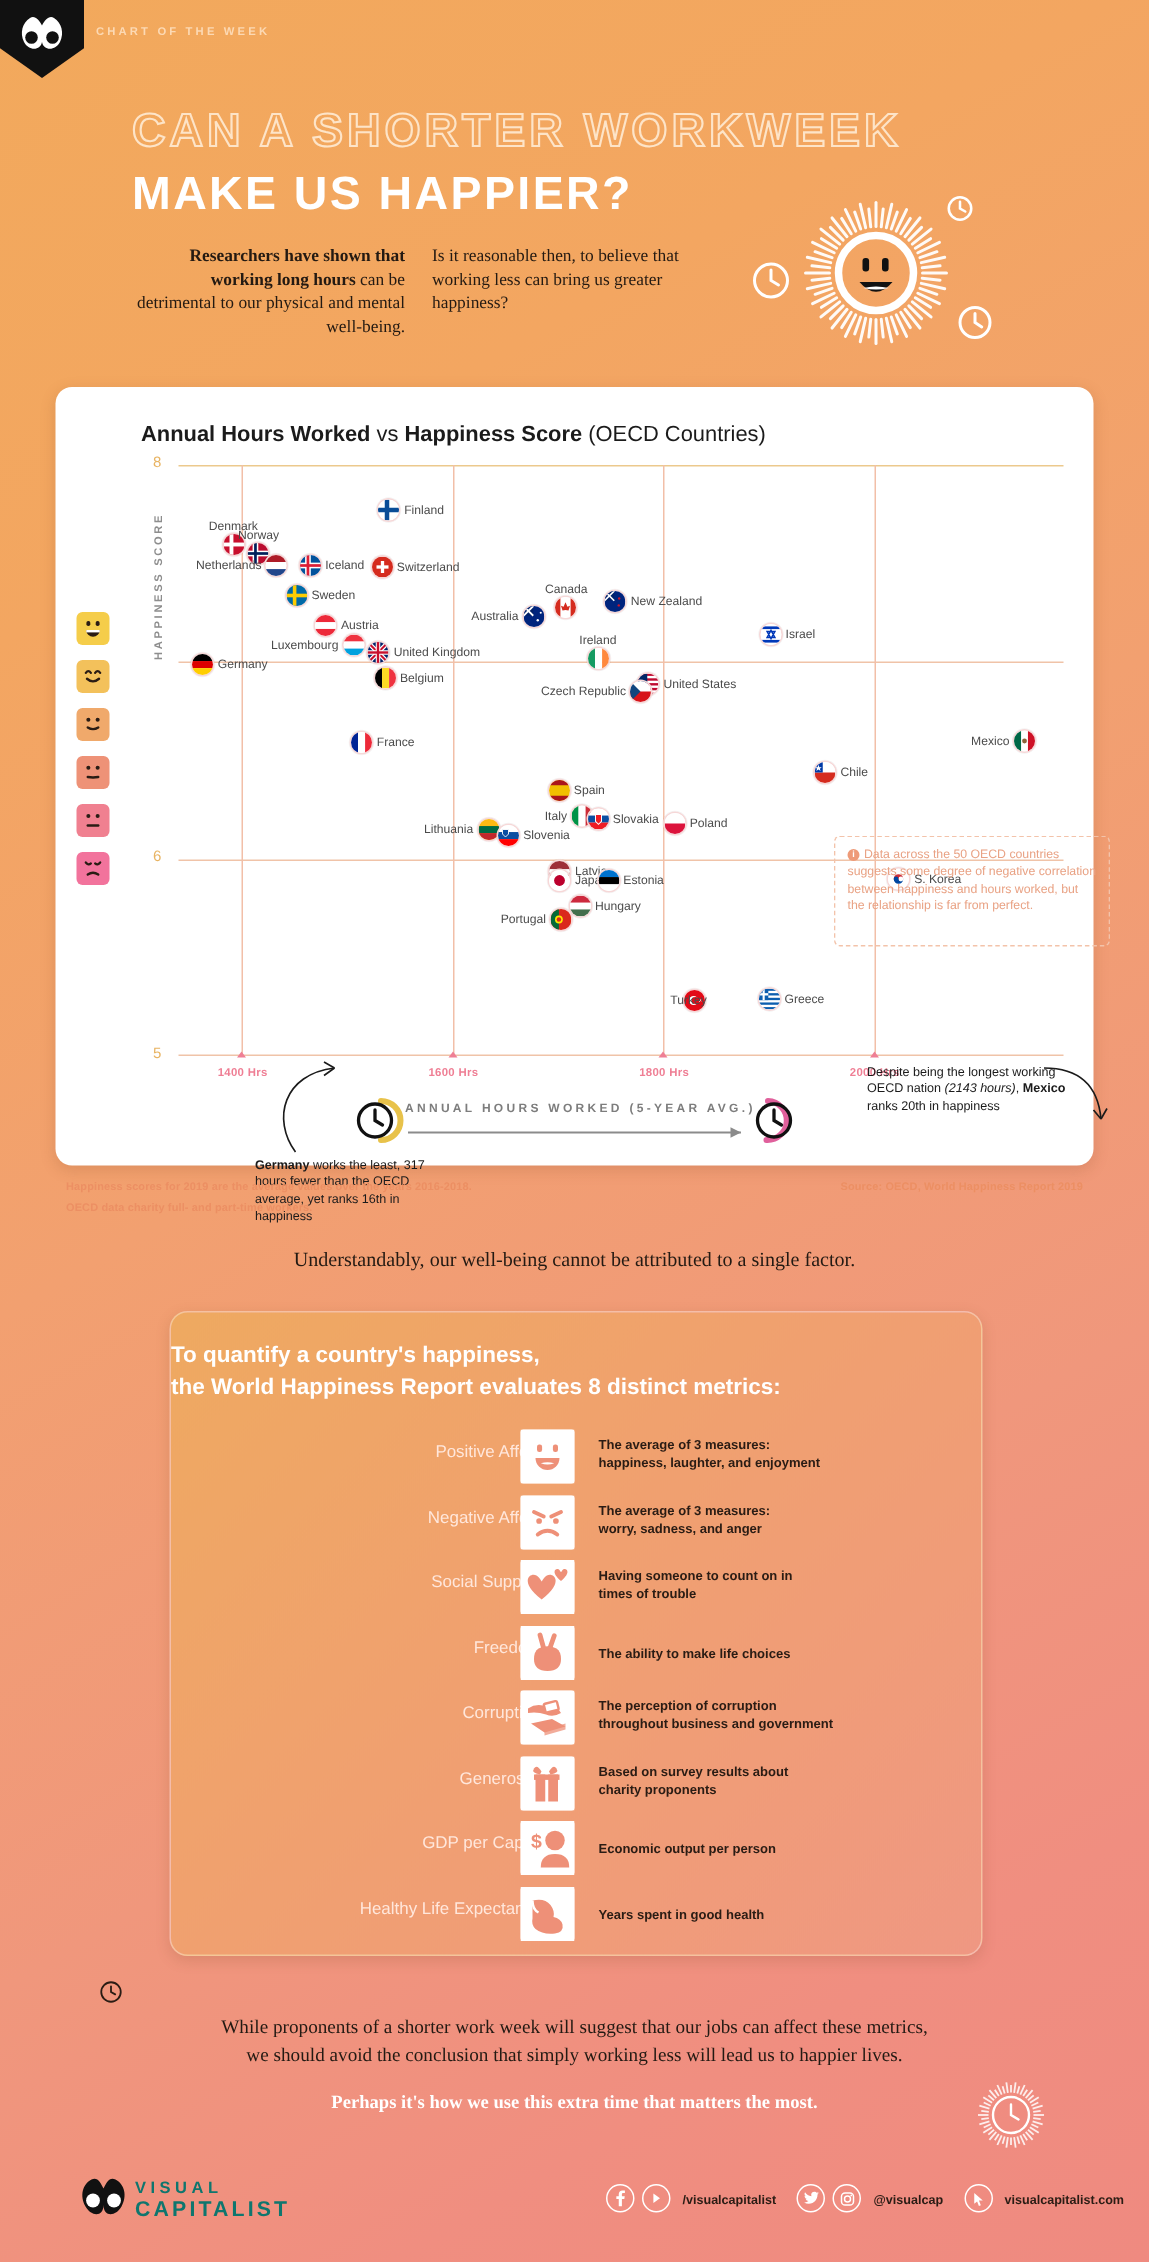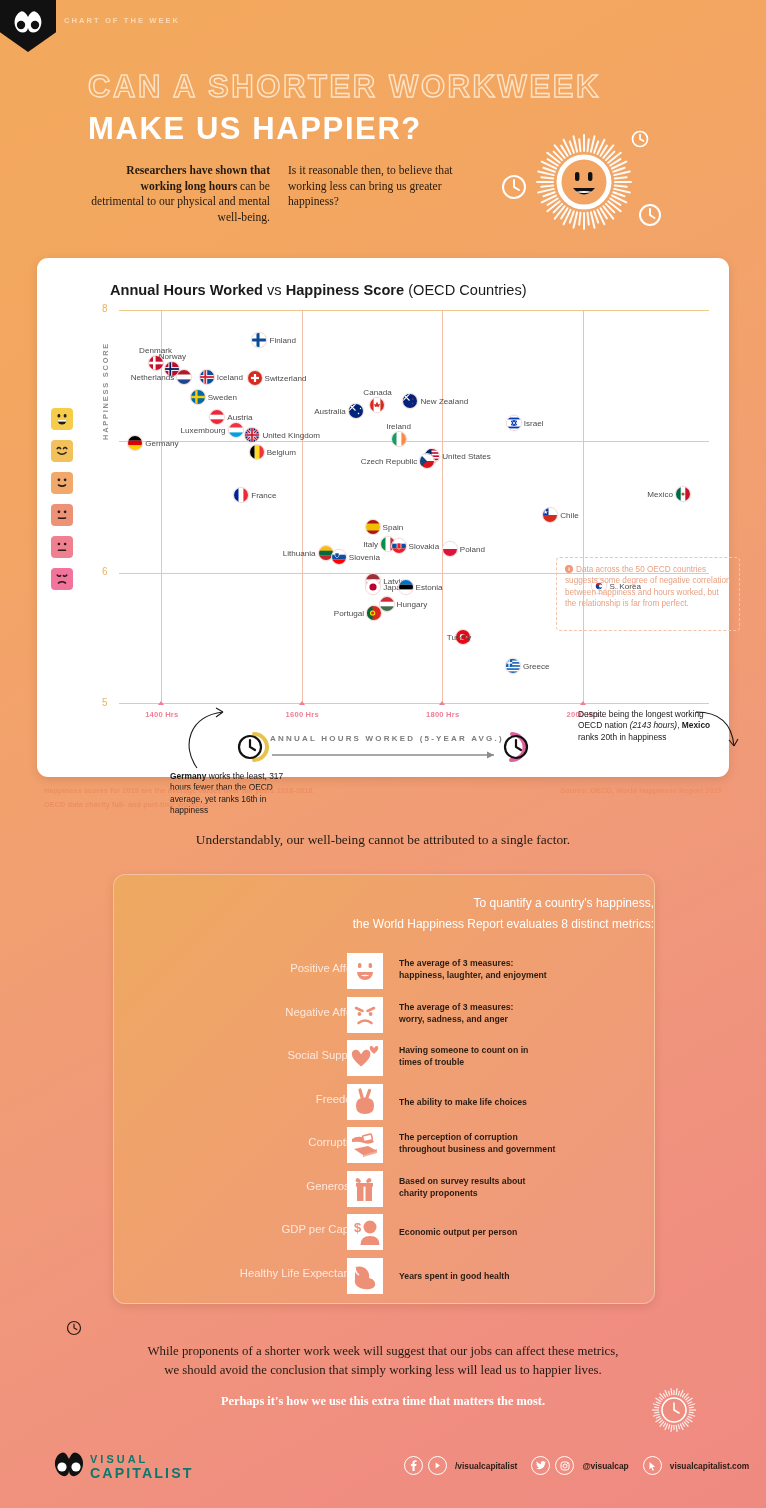--- a/index.html
+++ b/index.html
@@ -25,21 +25,21 @@
   .intro{position:absolute;top:163px;font-family:"Liberation Serif",serif;
     font-size:11.6px;line-height:15.5px;color:#241a12;}
   .intro.c1{left:90px;width:180px;text-align:right;}
   .intro.c2{left:288px;width:180px;}
   .intro b{font-weight:700;}
   
   .sunwrap{position:absolute;left:492px;top:122px;width:190px;height:120px;}
   
   .card{position:absolute;left:37px;top:258px;width:692px;height:519px;background:#fff;
     border-radius:11px;box-shadow:0 3px 10px rgba(120,60,30,.18);}
-  .card-title{position:absolute;left:73px;top:24px;font-size:14.6px;color:#1b1b1b;font-weight:400;}
+  .card-title{position:absolute;left:57px;top:24px;font-size:14.6px;color:#1b1b1b;font-weight:400;}
   .card-title b{font-weight:700;}
   .plot{position:absolute;left:82px;top:52px;width:590px;height:394px;}
   .gl-v{position:absolute;top:0;width:1px;height:100%;background:#f2bfa8;}
   .gl-h{position:absolute;left:0;width:100%;height:1px;background:#f0c3a8;}
   .gl-h.gold{background:#ecc98d;}
   .xaxis{position:absolute;left:0;bottom:0;width:100%;height:1px;background:#f0c3a8;}
   .ytick{position:absolute;left:-17px;font-size:10px;color:#e8b463;}
   .xtick{position:absolute;top:400px;font-size:7.6px;color:#ef7f95;font-weight:700;letter-spacing:.2px;}
   .xnub{position:absolute;top:-3px;width:0;height:0;border-left:3px solid transparent;
     border-right:3px solid transparent;border-bottom:4px solid #ef7f95;}
@@ -71,22 +71,22 @@
     color:#7d7d7d;font-weight:700;white-space:nowrap;}
   
   .fn{position:absolute;font-size:7.3px;font-weight:700;color:#ec8f63;letter-spacing:.1px;}
   
   .midline{position:absolute;top:832px;width:100%;text-align:center;
     font-family:"Liberation Serif",serif;font-size:13.4px;color:#231a13;}
   
   .panel{position:absolute;left:113px;top:874px;width:540px;height:428px;border-radius:12px;
     background:linear-gradient(135deg,#eea960 0%,#f0a06f 45%,#ef9782 100%);
     border:1px solid rgba(255,255,255,.35);box-shadow:0 3px 9px rgba(130,70,40,.18);}
-  .panel-title{position:absolute;top:18px;left:0;width:100%;text-align:right;color:#fff;
-    font-size:12px;font-weight:400;line-height:21px;}
+  .panel-title{position:absolute;top:18px;left:0;width:100%;text-align:left;color:#fff;
+    font-size:15px;font-weight:700;line-height:21px;}
   .mrow{position:absolute;left:0;width:100%;height:42px;}
   .mname{position:absolute;right:293px;top:9px;font-size:11.3px;color:#ffe7dc;white-space:nowrap;}
   .micon{position:absolute;left:233px;top:0;width:36px;height:36px;background:#fff;border-radius:2px;}
   .mdesc{position:absolute;left:285px;top:4px;font-size:8.7px;line-height:12.4px;color:#2a1c14;font-weight:700;}
   
   .close1{position:absolute;top:1342px;width:100%;text-align:center;
     font-family:"Liberation Serif",serif;font-size:12.8px;line-height:19px;color:#231a13;}
   .close2{position:absolute;top:1394px;width:100%;text-align:center;
     font-family:"Liberation Serif",serif;font-size:12.4px;color:#fff;font-weight:700;}
   
@@ -551,21 +551,21 @@
         <div class="lbl l">Portugal</div>
       </div>
       <div class="pt" style="left: 480.429px; top: 275.8px;">
         <div class="dot"><svg width="14" height="14">
             <rect width="14" height="14" fill="#fff"></rect>
             <path d="M3.8 7 a3.2 3.2 0 0 1 6.4 0 a1.6 1.6 0 0 0 -3.2 0 a1.6 1.6 0 0 1 -3.2 0Z" fill="#cd2e3a"></path>
             <path d="M3.8 7 a1.6 1.6 0 0 1 3.2 0 a1.6 1.6 0 0 0 3.2 0 a3.2 3.2 0 0 1 -6.4 0Z" fill="#0047a0"></path>
           </svg></div>
         <div class="lbl r">S. Korea</div>
       </div>
-      <div class="pt" style="left: 330.821px; top: 327px; padding-left: 26px;">
+      <div class="pt" style="left: 330.821px; top: 357px; padding-left: 26px;">
         <div class="dot"><svg width="14" height="14">
             <rect width="14" height="14" fill="#e30a17"></rect>
             <circle cx="6.4" cy="7" r="3" fill="#fff"></circle>
             <circle cx="7.6" cy="7" r="2.4" fill="#e30a17"></circle>
             <path d="M9.8 5.6 L10.3 7 L9.8 8.4 L10.9 7.4 L12 7.6 L11.1 7 L11.6 5.9 L10.6 6.6Z" fill="#fff"></path>
           </svg></div>
         <div class="lbl r">Turkey</div>
       </div>
       <div class="pt" style="left: 394.036px; top: 355.913px;">
         <div class="dot"><svg width="14" height="14">

